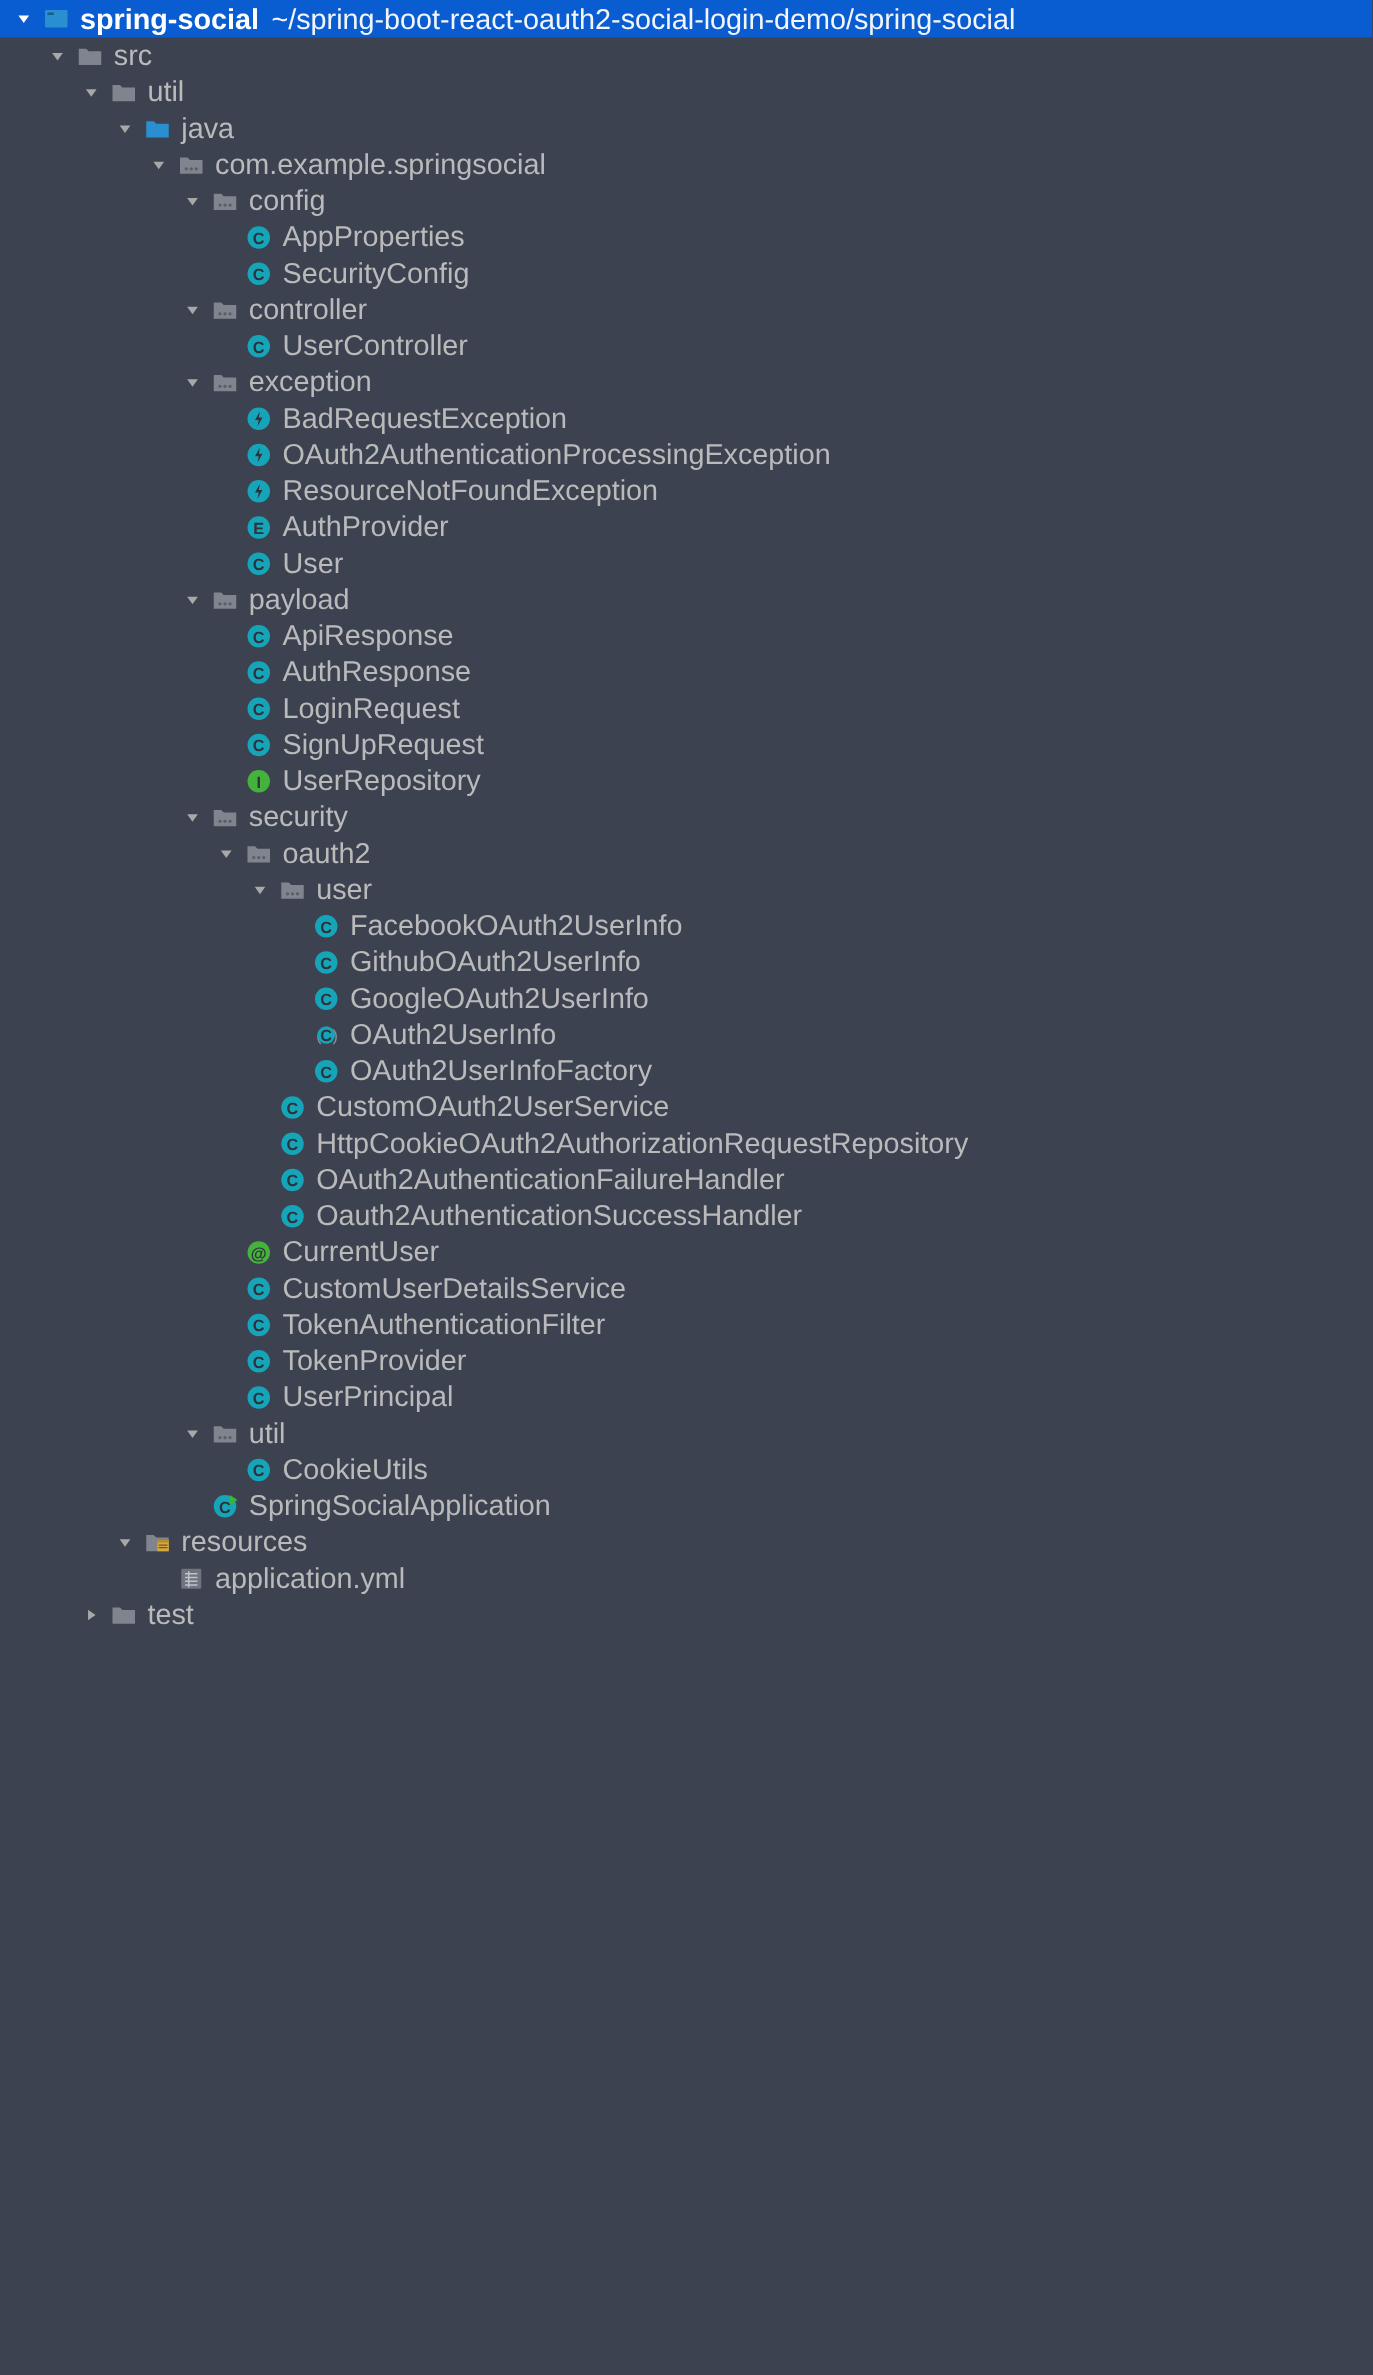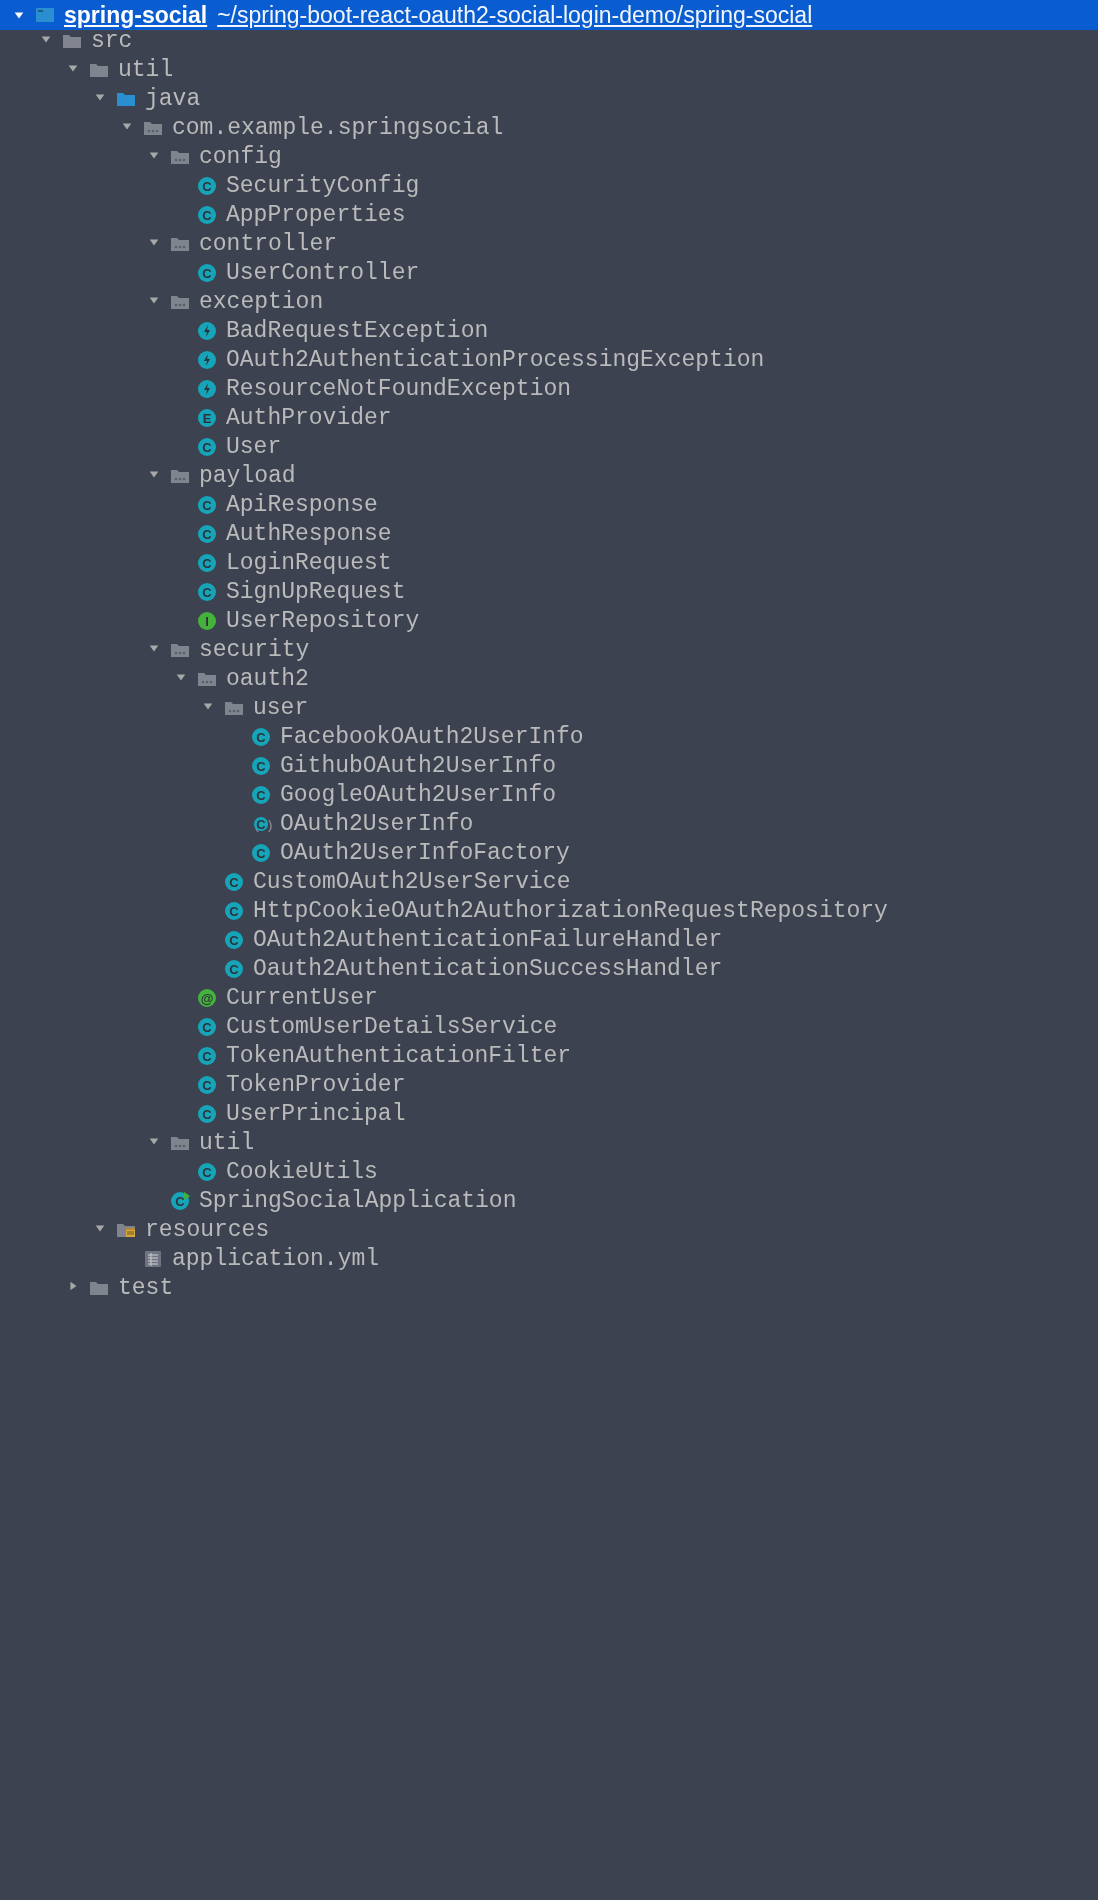--- a/index.html
+++ b/index.html
@@ -14,31 +14,29 @@
     line-height: 1.0;
   }
   .root-row {
     background: #095DD0;
     color: #FFFFFF;
     height: 30px;
     display: flex;
     align-items: center;
     padding-left: 10px;
     white-space: nowrap;
-    text-decoration: underline;
   }
   .root-row .title { font-weight: 700; margin-right: 10px; }
   .root-row .path { opacity: 0.95; font-weight: 400; }
   .tree { padding-top: 0; }
   .row {
     height: 29px;
     display: flex;
-    align-items: flex-start;
+    align-items: center;
     white-space: nowrap;
-    font-family: Liberation Mono, monospace;
   }
   .arrow {
     width: 18px;
     height: 18px;
     display: inline-flex;
     align-items: center;
     justify-content: center;
     margin-right: 6px;
   }
   .arrow svg { width: 12px; height: 12px; }
@@ -236,33 +234,33 @@
       <span class="label">config</span>
     </div>
     <div class="row">
       <span style="display: inline-block; width: 172px;"></span>
       <span class="arrow blank"></span>
       <span class="icon">
         <svg viewBox="0 0 22 22">
           <use href="#ic-class"></use>
         </svg>
       </span>
+      <span class="label">AppProperties</span>
+    </div>
+    <div class="row">
+      <span style="display: inline-block; width: 172px;"></span>
+      <span class="arrow blank"></span>
+      <span class="icon">
+        <svg viewBox="0 0 22 22">
+          <use href="#ic-class"></use>
+        </svg>
+      </span>
       <span class="label">SecurityConfig</span>
     </div>
     <div class="row">
-      <span style="display: inline-block; width: 172px;"></span>
-      <span class="arrow blank"></span>
-      <span class="icon">
-        <svg viewBox="0 0 22 22">
-          <use href="#ic-class"></use>
-        </svg>
-      </span>
-      <span class="label">AppProperties</span>
-    </div>
-    <div class="row">
       <span style="display: inline-block; width: 145px;"></span>
       <span class="arrow">
         <svg viewBox="0 0 14 14">
           <use href="#ic-arrow-down"></use>
         </svg>
       </span>
       <span class="icon">
         <svg viewBox="0 0 22 22">
           <use href="#ic-pkg"></use>
         </svg>

